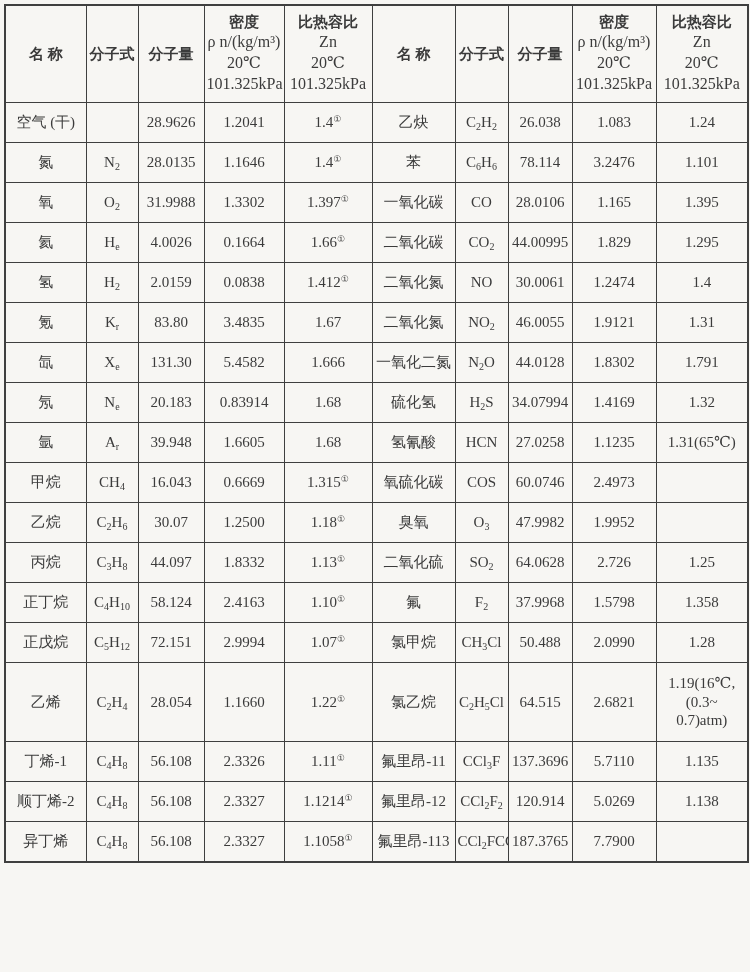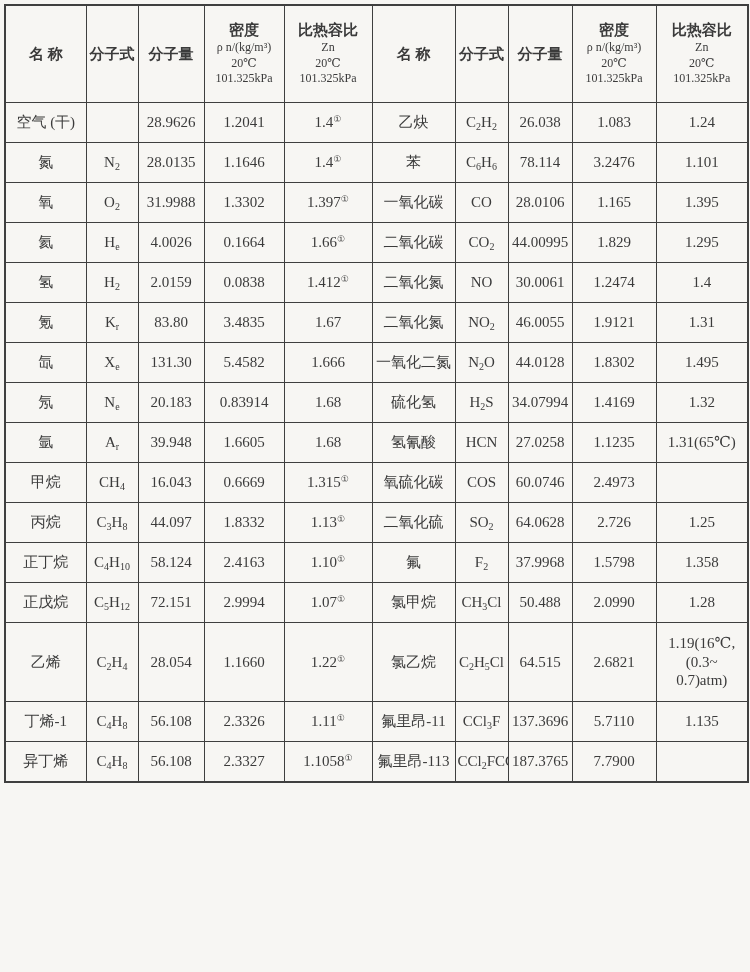--- a/index.html
+++ b/index.html
@@ -32,21 +32,21 @@
     line-height: 1.25;
   }
   .gas-table thead th {
     height: 94px;
     font-size: 15px;
     font-weight: bold;
   }
   .h-sub {
     display: block;
     font-weight: normal;
-    font-size: 12px;
+    font-size: 16px;
     line-height: 1.3;
   }
   .gas-table tbody td {
     height: 37px;
     font-size: 15px;
   }
   td.cell-name { font-size: 15px; letter-spacing: 0px; }
   td.cell-num  { font-size: 15px; }
   .gas-table tr.tall td { height: 76px; }
   sub { font-size: 10px; vertical-align: -3px; line-height: 0; }
@@ -167,21 +167,21 @@
         <tr>
           <td class="cell-name">氙</td>
           <td class="cell-num">X<sub>e</sub></td>
           <td class="cell-num">131.30</td>
           <td class="cell-num">5.4582</td>
           <td class="cell-num">1.666</td>
           <td class="cell-name">一氧化二氮</td>
           <td class="cell-num">N<sub>2</sub>O</td>
           <td class="cell-num">44.0128</td>
           <td class="cell-num">1.8302</td>
-          <td class="cell-num">1.495</td>
+          <td class="cell-num">1.791</td>
         </tr>
         <tr>
           <td class="cell-name">氖</td>
           <td class="cell-num">N<sub>e</sub></td>
           <td class="cell-num">20.183</td>
           <td class="cell-num">0.83914</td>
           <td class="cell-num">1.68</td>
           <td class="cell-name">硫化氢</td>
           <td class="cell-num">H<sub>2</sub>S</td>
           <td class="cell-num">34.07994</td>
@@ -203,20 +203,32 @@
         <tr>
           <td class="cell-name">甲烷</td>
           <td class="cell-num">CH<sub>4</sub></td>
           <td class="cell-num">16.043</td>
           <td class="cell-num">0.6669</td>
           <td class="cell-num">1.315<sup>①</sup></td>
           <td class="cell-name">氧硫化碳</td>
           <td class="cell-num">COS</td>
           <td class="cell-num">60.0746</td>
           <td class="cell-num">2.4973</td>
+          <td class="cell-num"></td>
+        </tr>
+        <tr>
+          <td class="cell-name">乙烷</td>
+          <td class="cell-num">C<sub>2</sub>H<sub>6</sub></td>
+          <td class="cell-num">30.07</td>
+          <td class="cell-num">1.2500</td>
+          <td class="cell-num">1.18<sup>①</sup></td>
+          <td class="cell-name">臭氧</td>
+          <td class="cell-num">O<sub>3</sub></td>
+          <td class="cell-num">47.9982</td>
+          <td class="cell-num">1.9952</td>
           <td class="cell-num"></td>
         </tr>
         <tr>
           <td class="cell-name">丙烷</td>
           <td class="cell-num">C<sub>3</sub>H<sub>8</sub></td>
           <td class="cell-num">44.097</td>
           <td class="cell-num">1.8332</td>
           <td class="cell-num">1.13<sup>①</sup></td>
           <td class="cell-name">二氧化硫</td>
           <td class="cell-num">SO<sub>2</sub></td>
@@ -268,20 +280,32 @@
           <td class="cell-num">56.108</td>
           <td class="cell-num">2.3326</td>
           <td class="cell-num">1.11<sup>①</sup></td>
           <td class="cell-name">氟里昂-11</td>
           <td class="cell-num">CCl<sub>3</sub>F</td>
           <td class="cell-num">137.3696</td>
           <td class="cell-num">5.7110</td>
           <td class="cell-num">1.135</td>
         </tr>
         <tr>
+          <td class="cell-name">顺丁烯-2</td>
+          <td class="cell-num">C<sub>4</sub>H<sub>8</sub></td>
+          <td class="cell-num">56.108</td>
+          <td class="cell-num">2.3327</td>
+          <td class="cell-num">1.1214<sup>①</sup></td>
+          <td class="cell-name">氟里昂-12</td>
+          <td class="cell-num">CCl<sub>2</sub>F<sub>2</sub></td>
+          <td class="cell-num">120.914</td>
+          <td class="cell-num">5.0269</td>
+          <td class="cell-num">1.138</td>
+        </tr>
+        <tr>
           <td class="cell-name">异丁烯</td>
           <td class="cell-num">C<sub>4</sub>H<sub>8</sub></td>
           <td class="cell-num">56.108</td>
           <td class="cell-num">2.3327</td>
           <td class="cell-num">1.1058<sup>①</sup></td>
           <td class="cell-name">氟里昂-113</td>
           <td class="cell-num">CCl<sub>2</sub>FCClF</td>
           <td class="cell-num">187.3765</td>
           <td class="cell-num">7.7900</td>
           <td class="cell-num"></td>

